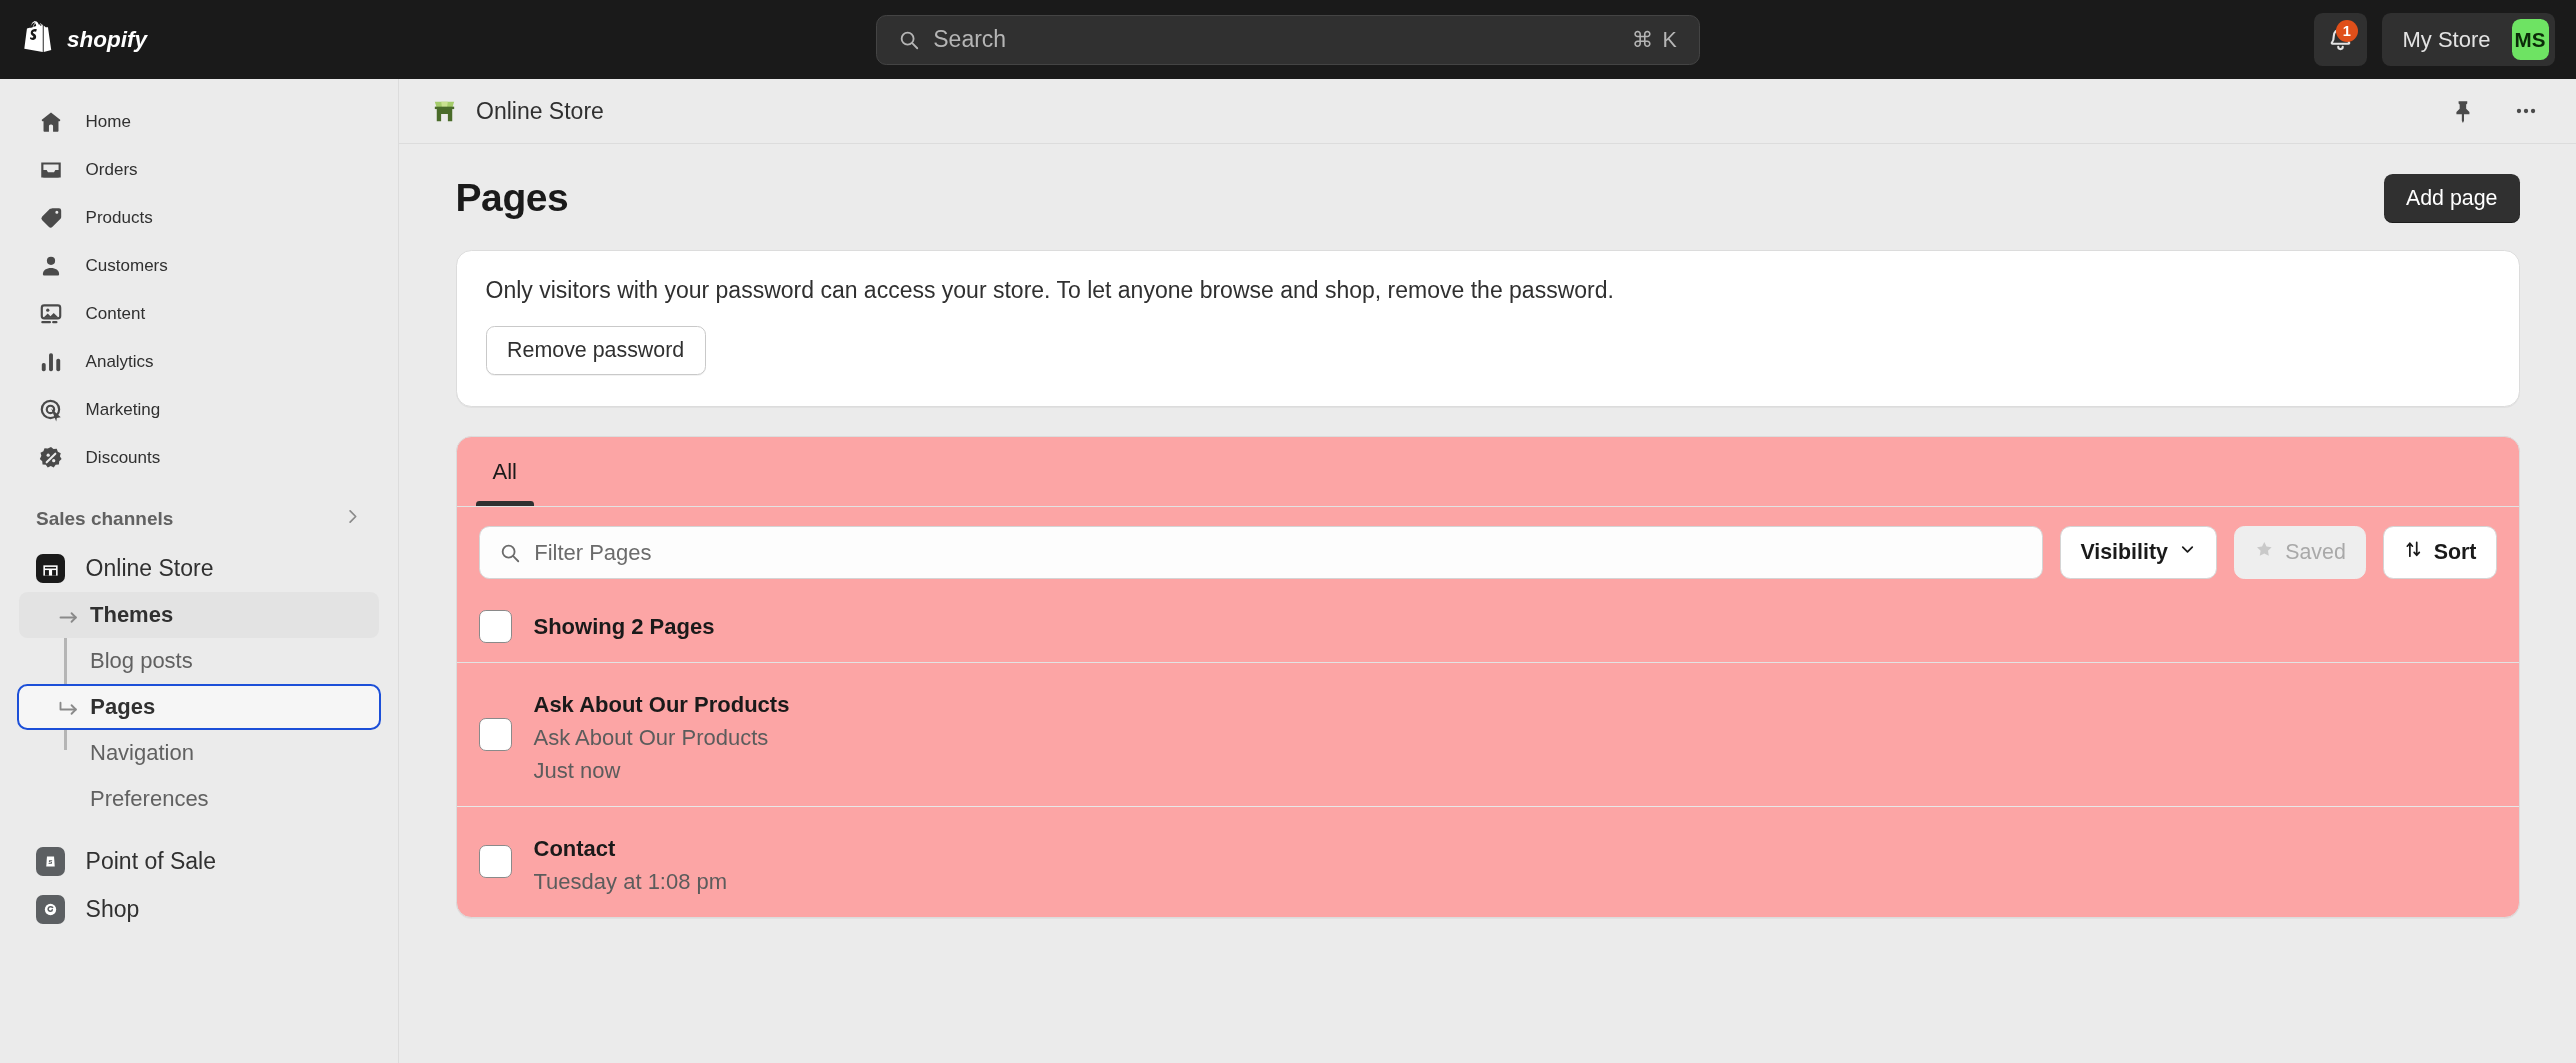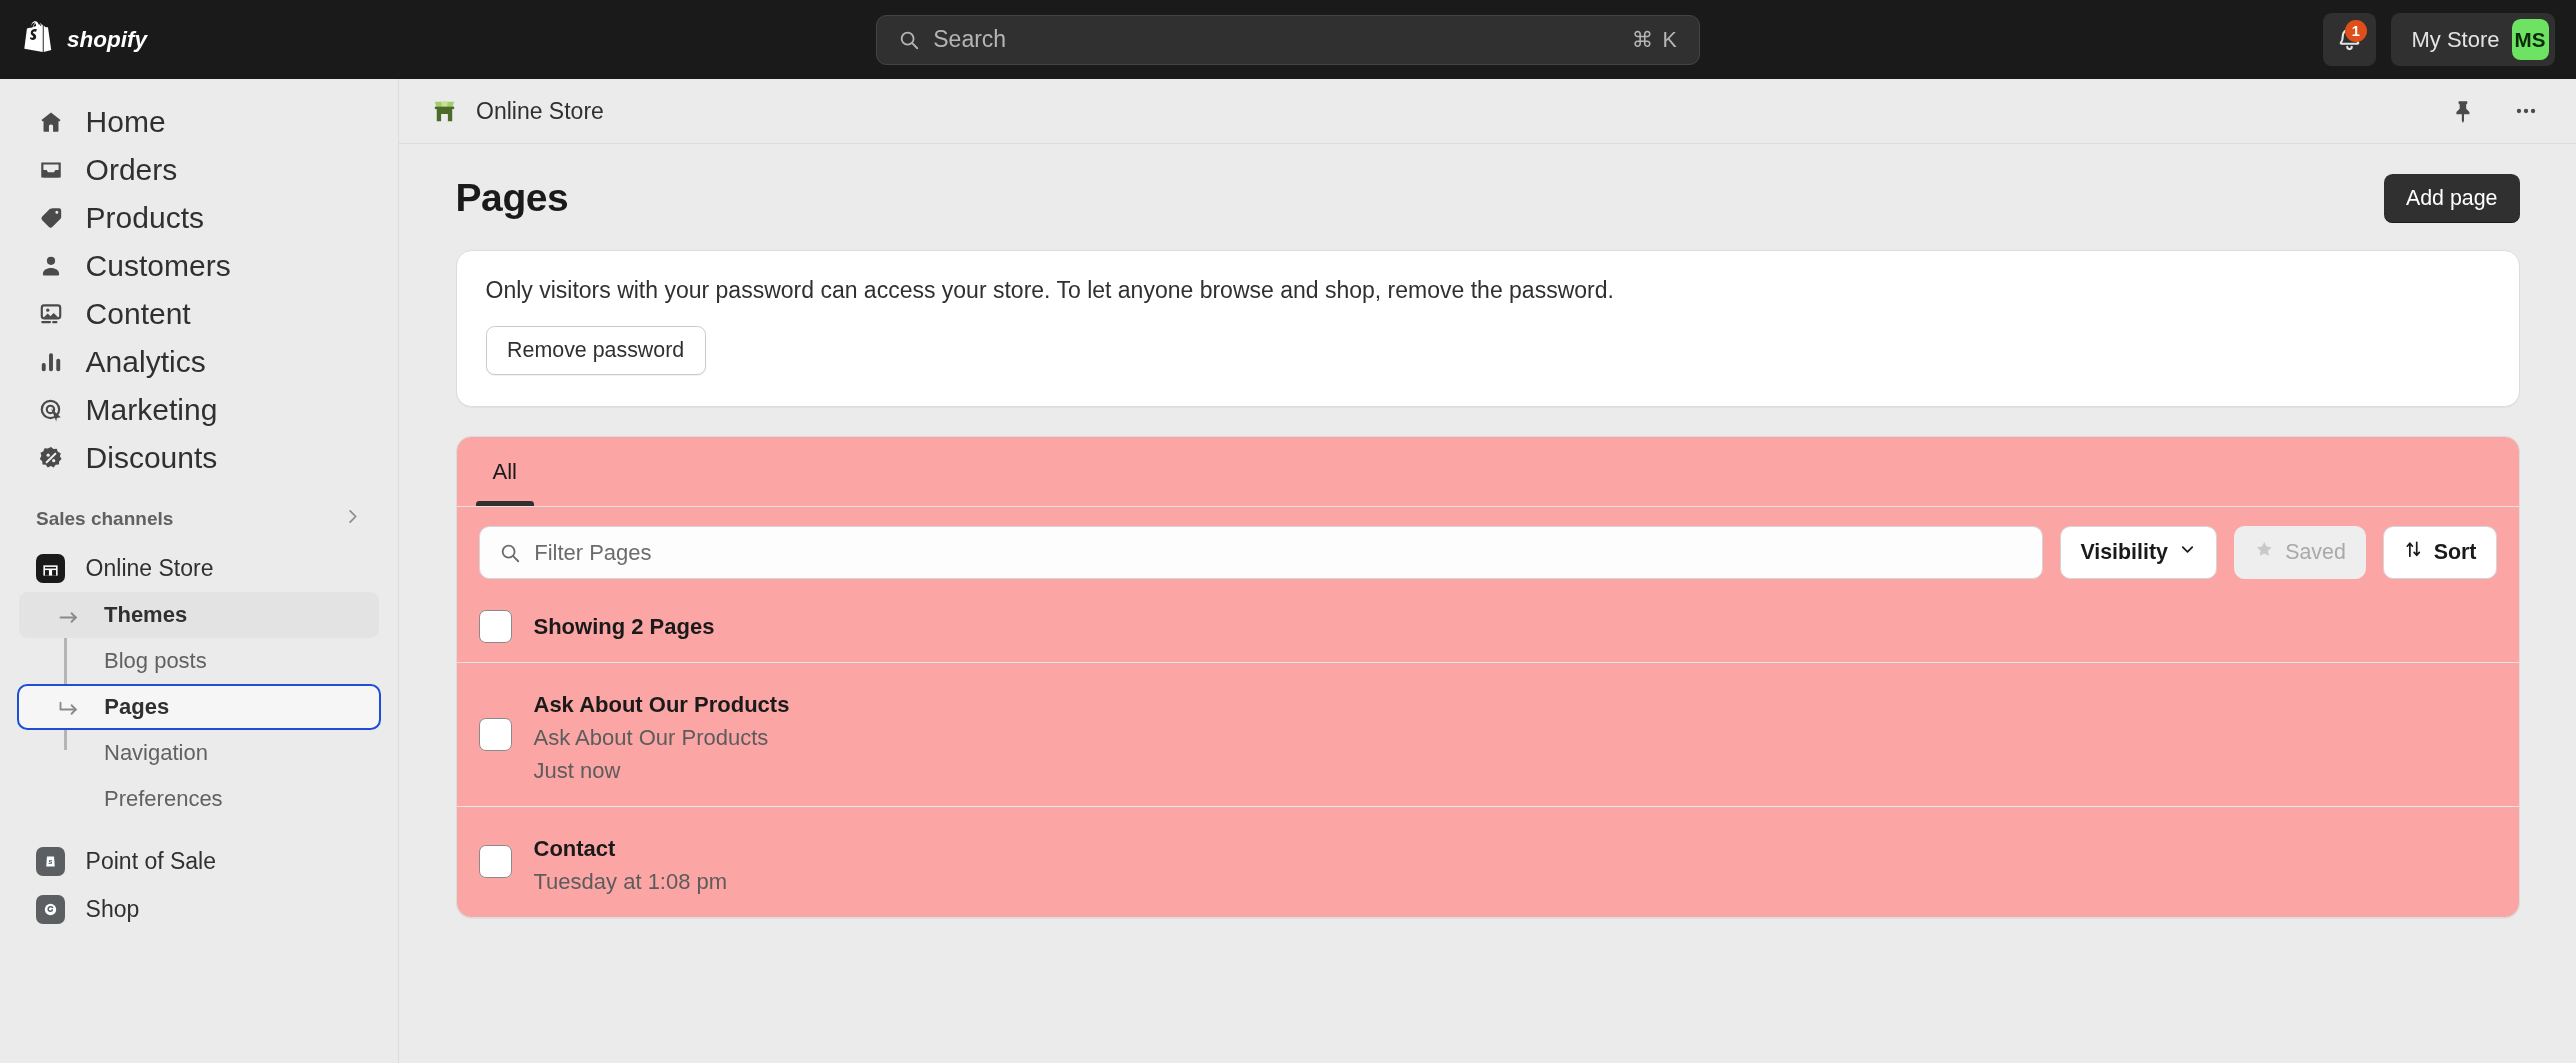--- a/index.html
+++ b/index.html
@@ -44,21 +44,21 @@
     display:flex; align-items:center; justify-content:center; position: relative;
   }
   .bell-badge {
     position:absolute; top: 6.9px; right: 8.6px;
     background:#e04f1a; color:#fff; font-size: 14.6px; font-weight: 700;
     width: 22px; height: 22px; border-radius: 50%;
     display:flex; align-items:center; justify-content:center;
   }
   .store-btn {
     height: 53px; background: #303030; border-radius: 8.6px;
-    display:flex; align-items:center; gap: 12px; padding: 0 6.9px 0 20.6px;
+    display:flex; align-items:center; gap: 21px; padding: 0 6.9px 0 20.6px;
   }
   .store-name { color:#e3e3e3; font-size: 22px; }
   .avatar {
     width: 37px; height: 41px; border-radius: 8.6px; background:#6ee363;
     color:#0b2b08; font-size: 20.6px; font-weight: 600;
     display:flex; align-items:center; justify-content:center;
   }
 
   
   .body { flex: 1; display: flex; min-height: 0; }
@@ -66,37 +66,37 @@
   
   .sidebar {
     width: 399px; min-width: 399px; background: #ebebeb;
     padding: 19px 19px 0 19px; position: relative;
     border-right: 0.9px solid #dcdcdc;
     overflow: hidden;
   }
   .nav-item {
     display: flex; align-items: center; gap: 20.6px;
     height: 48px; padding: 0 17px; border-radius: 8.6px;
-    color: #303030; font-size: 30px;
+    color: #303030; font-size: 17px;
   }
   .nav-item .ico { width: 29px; height: 29px; flex:none; display:flex; align-items:center; justify-content:center;}
 
   .section-head {
     display:flex; align-items:center; height: 50px;
     padding: 0 17px; margin-top: 12px;
     color:#616161; font-size: 19px; font-weight: 700;
   }
   .section-head .chev { margin-left:auto; color:#8a8a8a; }
 
   .sub-wrap { position: relative; }
   .connector {
     position:absolute; left: 45px; top: 0; width: 2.6px; background:#b5b5b5;
   }
   .sub-item {
-    display:flex; align-items:center; gap: 21px;
+    display:flex; align-items:center; gap: 7px;
     height: 46px; padding: 0 17px 0 38px; border-radius: 8.6px;
     color:#616161; font-size: 22px; position: relative;
   }
   .sub-item.active-soft { background:#e3e3e3; color:#303030; font-weight:700; }
   .sub-item.focused {
     border: 2.6px solid #1c4fd8; background:#f6f6f6;
     color:#303030; font-weight:700;
     margin-left: -1.7px; margin-right: -1.7px;
     border-radius: 10.3px;
   }

